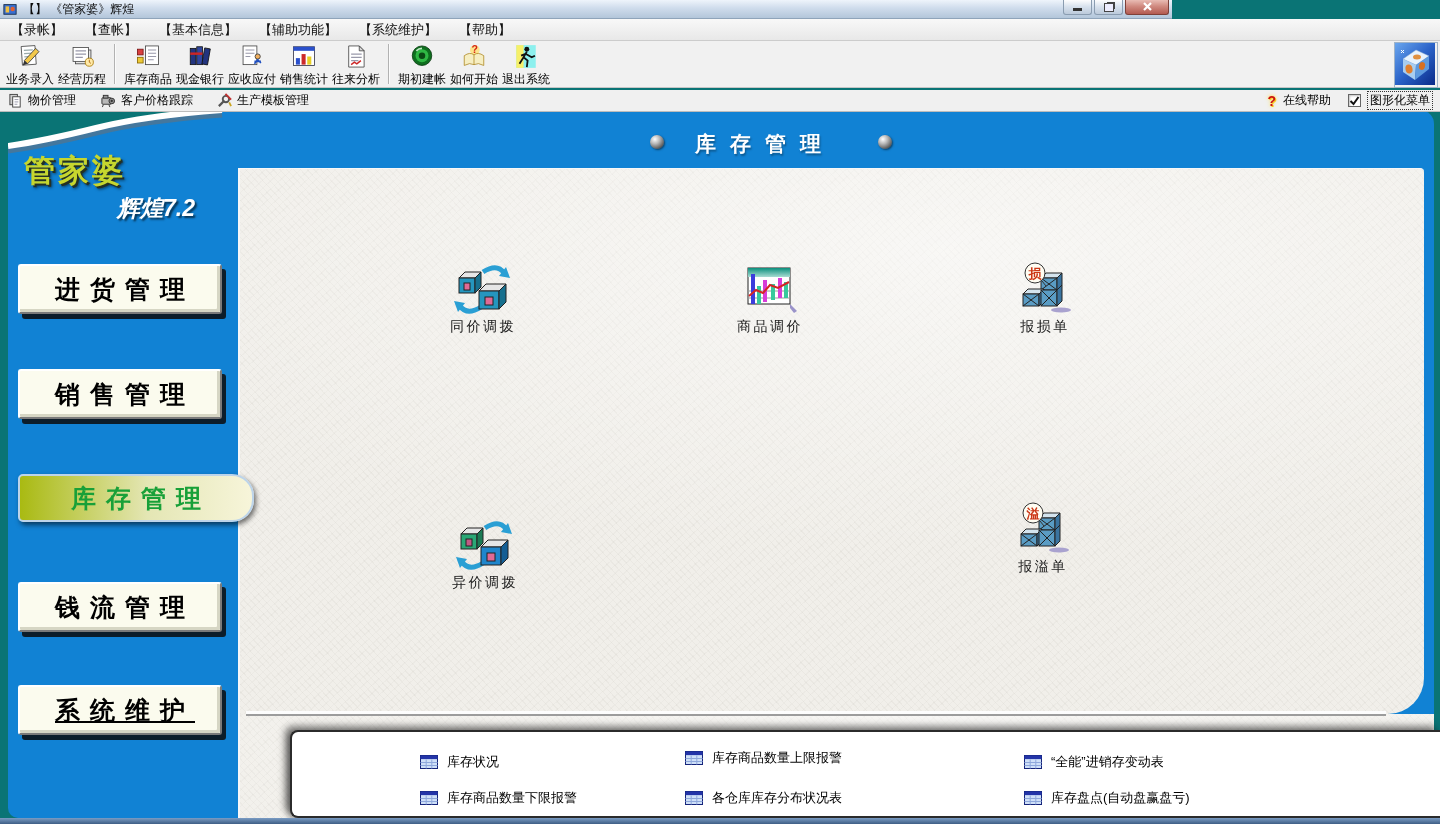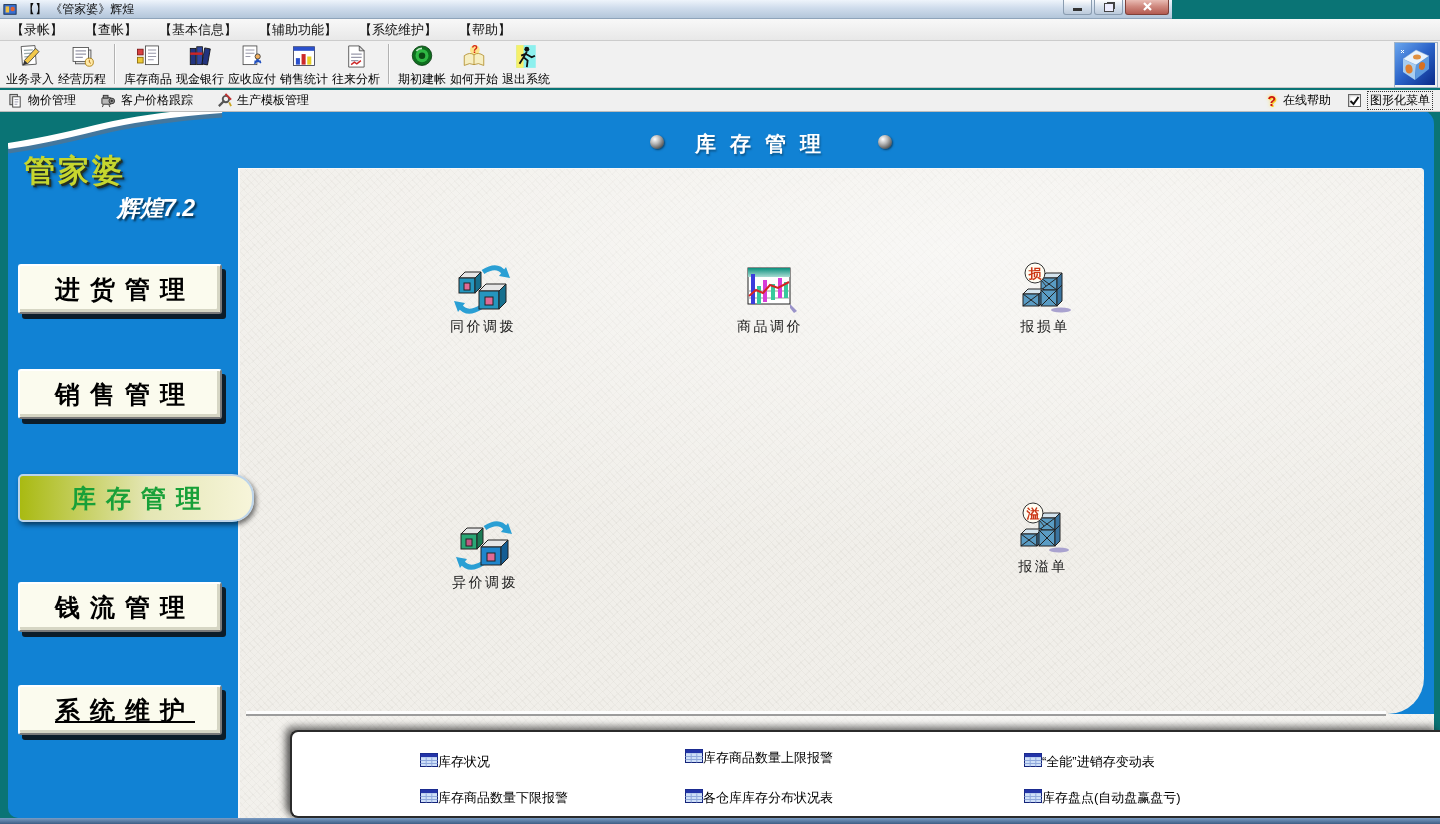--- a/index.html
+++ b/index.html
@@ -92,21 +92,21 @@
 
   
   .mi{position:absolute;width:150px;text-align:center;z-index:6;}
   .mi .mi-ico{display:flex;justify-content:center;height:58px;align-items:flex-end;}
   .mi .mi-label{font-size:14px;letter-spacing:2.5px;color:#1a1a1a;white-space:nowrap;}
 
   
   .white-panel{position:absolute;left:290px;top:730px;width:1150px;height:88px;background:#fff;
     border:2px solid #2b2b2b;border-right:none;border-radius:8px 0 0 8px;box-sizing:border-box;
     box-shadow:-5px -4px 7px rgba(25,25,25,.55),-2px 2px 5px rgba(25,25,25,.3);z-index:8;}
-  .link{position:absolute;display:flex;align-items:flex-start;font-size:13px;color:#000;white-space:nowrap;}
+  .link{position:absolute;display:flex;align-items:center;gap:9px;font-size:13px;color:#000;white-space:nowrap;}
 
   .win-bottom{position:absolute;left:0;top:818px;width:1440px;height:6px;
     background:linear-gradient(#7a9cc4,#3f5e85);z-index:9;}
 </style>
 </head>
 <body>
 
 <div class="win" data-interactable="false">
 
   <div class="titlebar" data-interactable="false">

